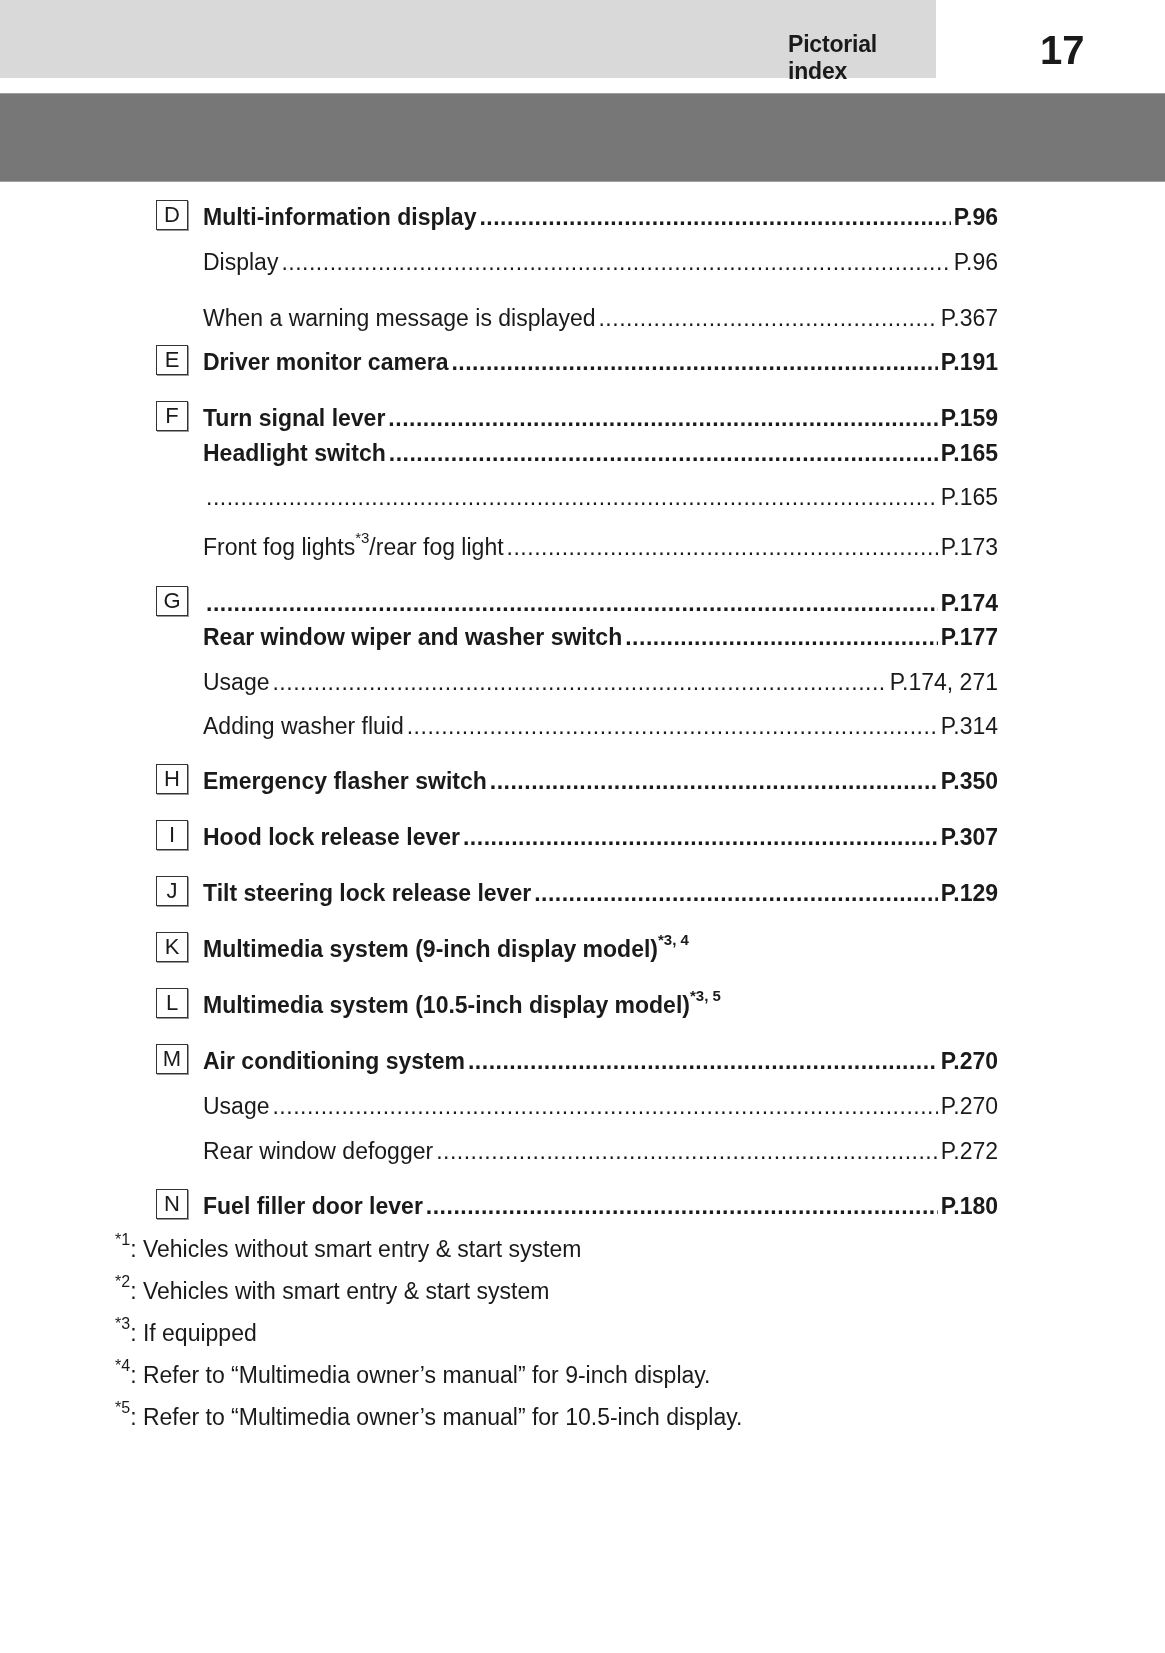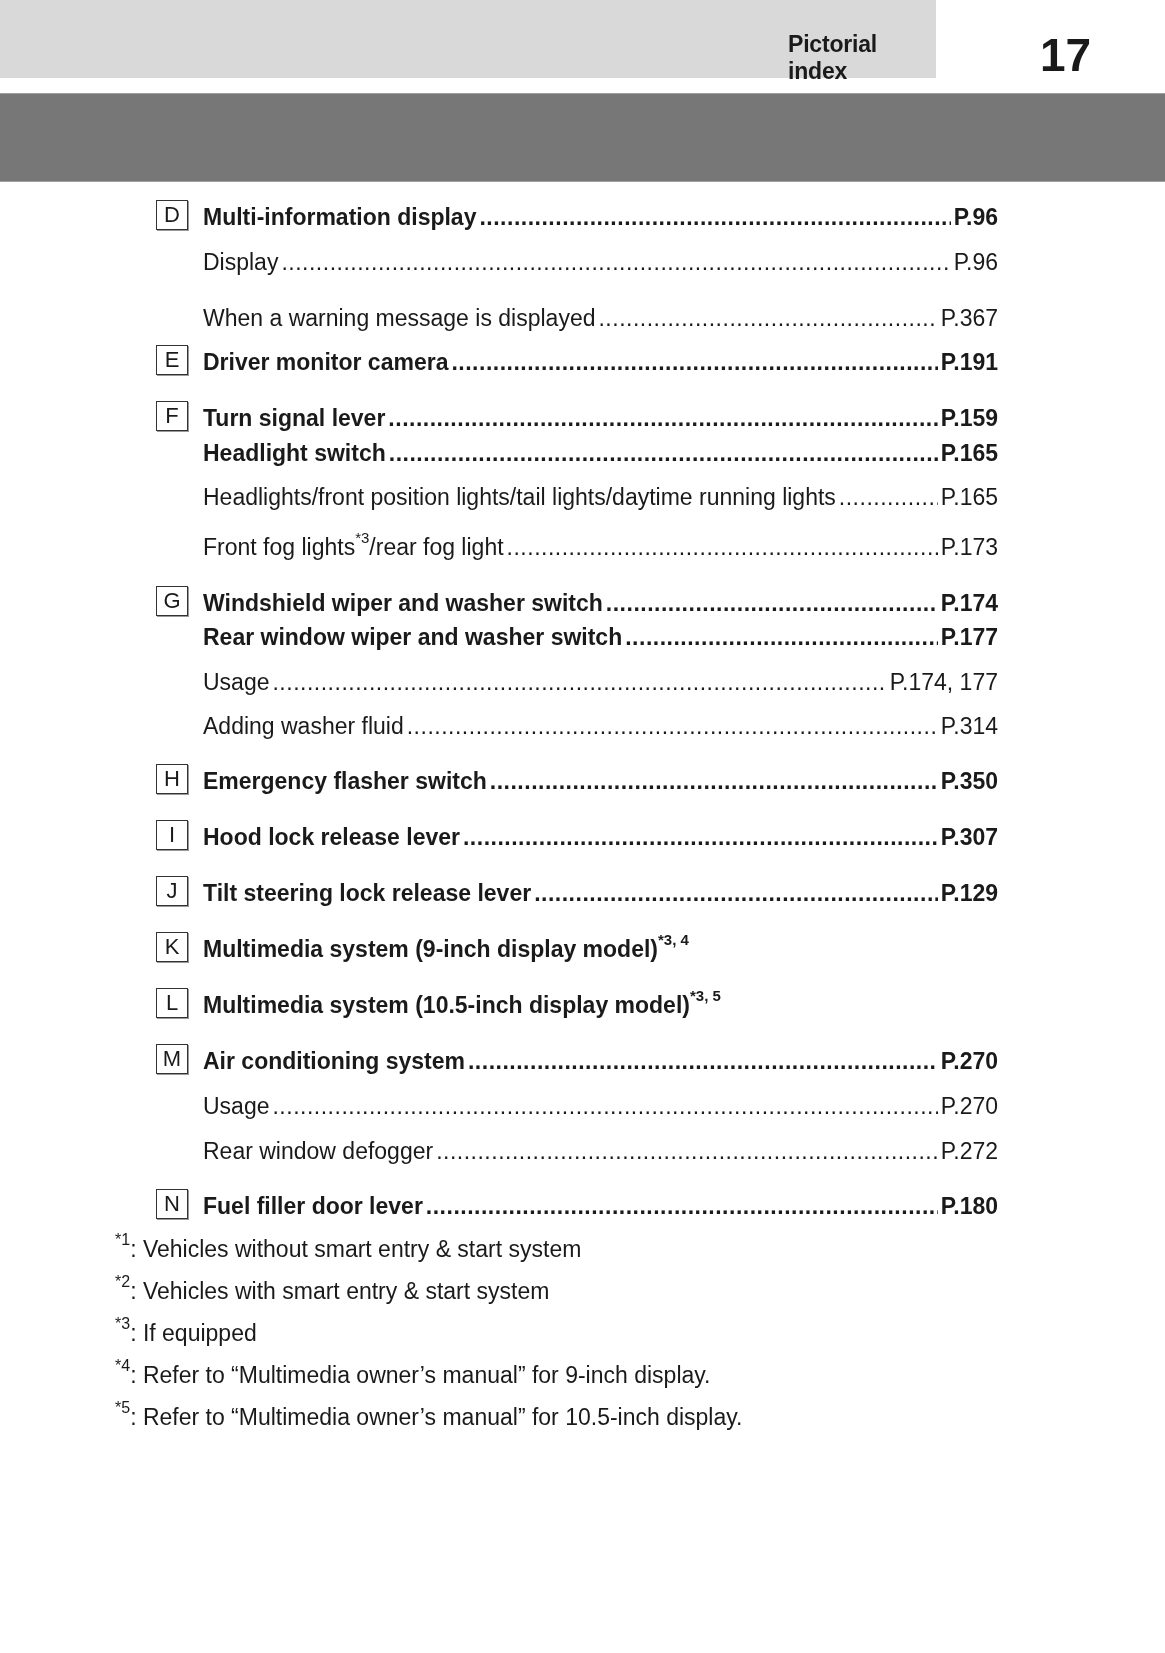--- a/index.html
+++ b/index.html
@@ -1,21 +1,21 @@
 <!DOCTYPE html>
 <html><head>
 <meta charset="utf-8">
 <style>
   * { box-sizing: border-box; margin: 0; padding: 0; }
   html, body { width: 1165px; height: 1653px; background: #ffffff; overflow: hidden; }
   body { position: relative; font-family: "Liberation Sans", sans-serif; color: #1a1a1a; }
 
   .top-band { position: absolute; left: 0; top: 0; width: 936px; height: 78px; background: #d9d9d9; }
   .header-title { position: absolute; left: 788px; top: 31px; font-size: 23px; font-weight: bold; letter-spacing: -0.2px; }
-  .page-number { position: absolute; left: 1040px; top: 28px; font-size: 46px; font-weight: bold; }
+  .page-number { position: absolute; left: 1040px; top: 28px; font-size: 40px; font-weight: bold; }
   .section-band { position: absolute; left: 0; top: 93px; width: 1165px; height: 89px; background: #777777; border-top: 1px solid #a0a0a0; border-bottom: 1px solid #a0a0a0; }
 
   .entry { position: absolute; left: 203px; width: 795px; display: flex; align-items: baseline; font-size: 23px; line-height: 28px; white-space: nowrap; }
   .entry.bold { font-weight: bold; align-items: center; }
   .entry .label { flex: 0 0 auto; }
   .entry .dots { flex: 1 1 auto; overflow: hidden; margin: 0 3px; }
   .entry .dots::after { content: "........................................................................................................................................................................................................................"; letter-spacing: 0.5px; }
   .entry .page { flex: 0 0 auto; }
   sup { font-size: 15px; line-height: 0; position: relative; top: -3px; vertical-align: super; }
 
@@ -62,45 +62,43 @@
   <span class="label">Turn signal lever</span>
     <span class="dots"></span>
     <span class="page">P.159</span>
 </div>
 <div class="entry bold" style="top:439px">
   <span class="label">Headlight switch</span>
     <span class="dots"></span>
     <span class="page">P.165</span>
 </div>
 <div class="entry" style="top:483px">
-  <span class="label">Headlights/front position lights/tail lights/daytime running lights</span>
     <span class="dots"></span>
     <span class="page">P.165</span>
 </div>
 <div class="entry" style="top:533px">
   <span class="label"><span>Front fog lights</span><sup>*3</sup><span>/rear fog light</span></span>
     <span class="dots"></span>
     <span class="page">P.173</span>
 </div>
 
 <div class="letter-box" style="top:586px">G</div>
 <div class="entry bold" style="top:589px">
-  <span class="label">Windshield wiper and washer switch</span>
     <span class="dots"></span>
     <span class="page">P.174</span>
 </div>
 <div class="entry bold" style="top:623px">
   <span class="label">Rear window wiper and washer switch</span>
     <span class="dots"></span>
     <span class="page">P.177</span>
 </div>
 <div class="entry" style="top:668px">
   <span class="label">Usage</span>
     <span class="dots"></span>
-    <span class="page">P.174, 177</span>
+    <span class="page">P.174, 271</span>
 </div>
 <div class="entry" style="top:712px">
   <span class="label">Adding washer fluid</span>
     <span class="dots"></span>
     <span class="page">P.314</span>
 </div>
 
 <div class="letter-box" style="top:764px">H</div>
 <div class="entry bold" style="top:767px">
   <span class="label">Emergency flasher switch</span>

